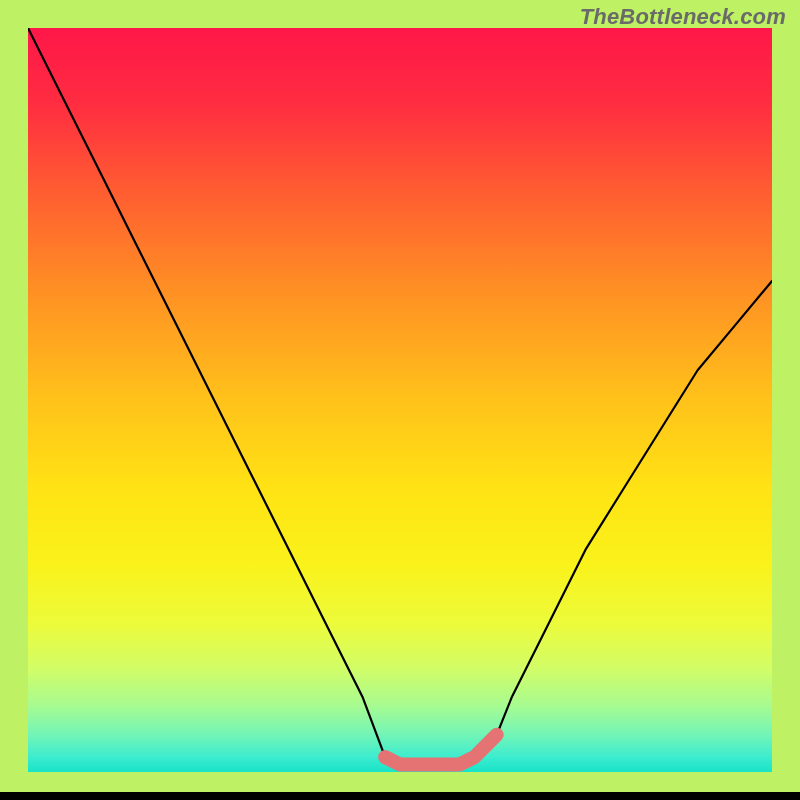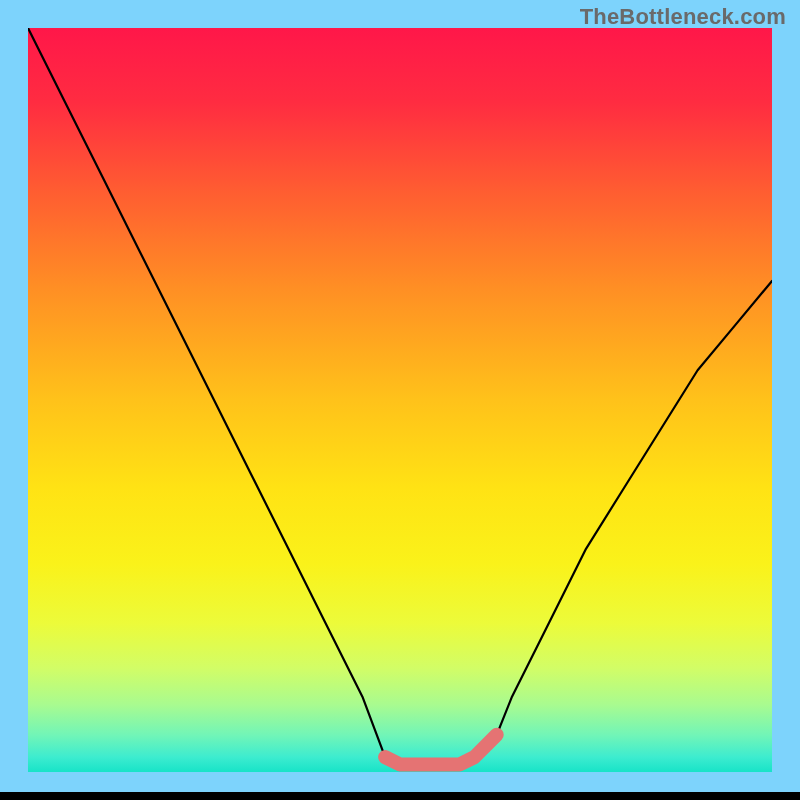--- a/index.html
+++ b/index.html
@@ -9,21 +9,22 @@
     height: 800px;
     background: #000;
     overflow: hidden;
   }
   .frame {
     position: absolute;
     left: 0;
     top: 0;
     width: 800px;
     height: 792px;
-    background: #7dd3fc;
+    background: #bef264;
+    font-style: italic;
   }
   .plot-area {
     position: absolute;
     left: 28px;
     top: 28px;
     width: 744px;
     height: 744px;
     overflow: hidden;
   }
   .gradient {

